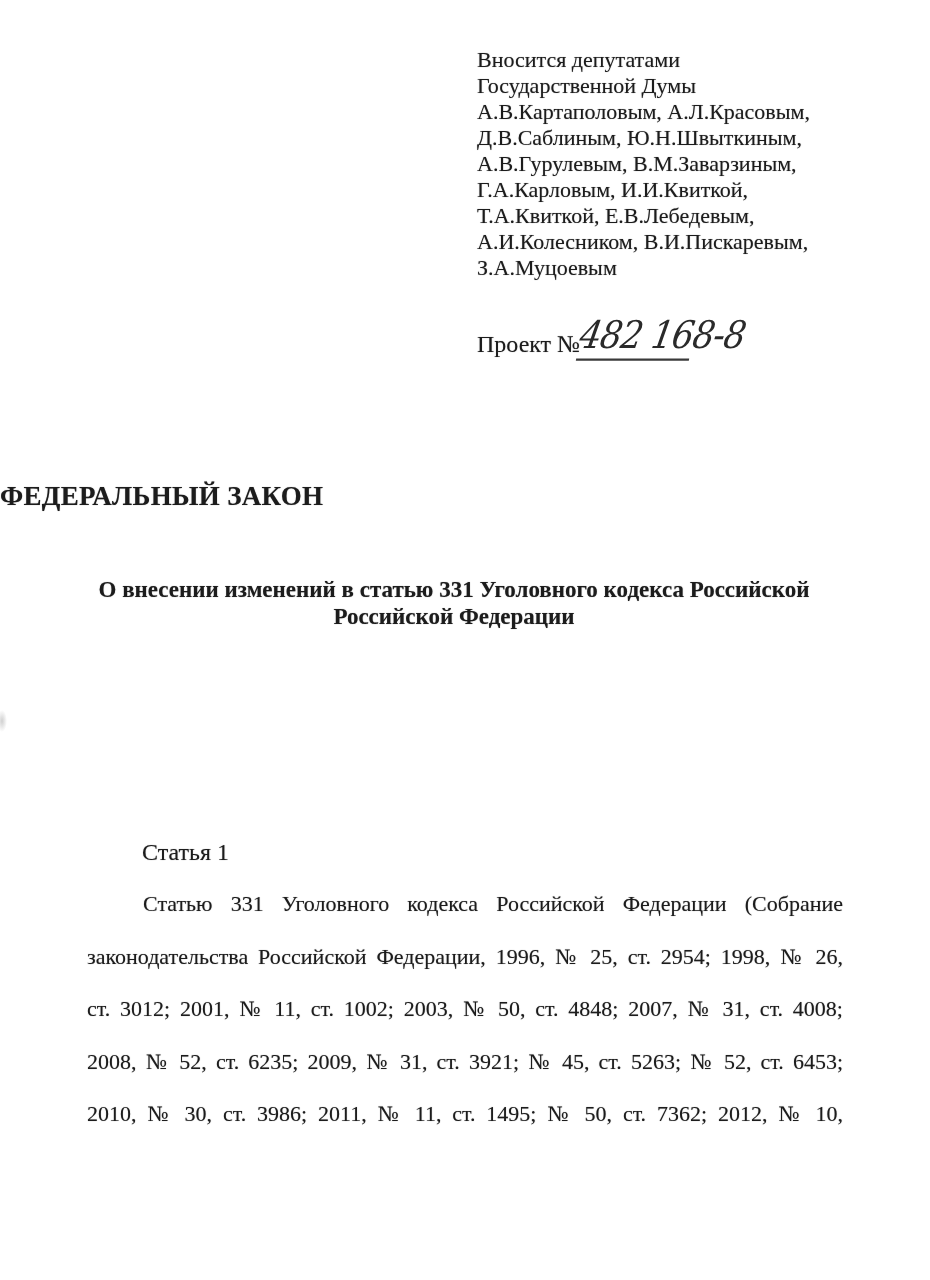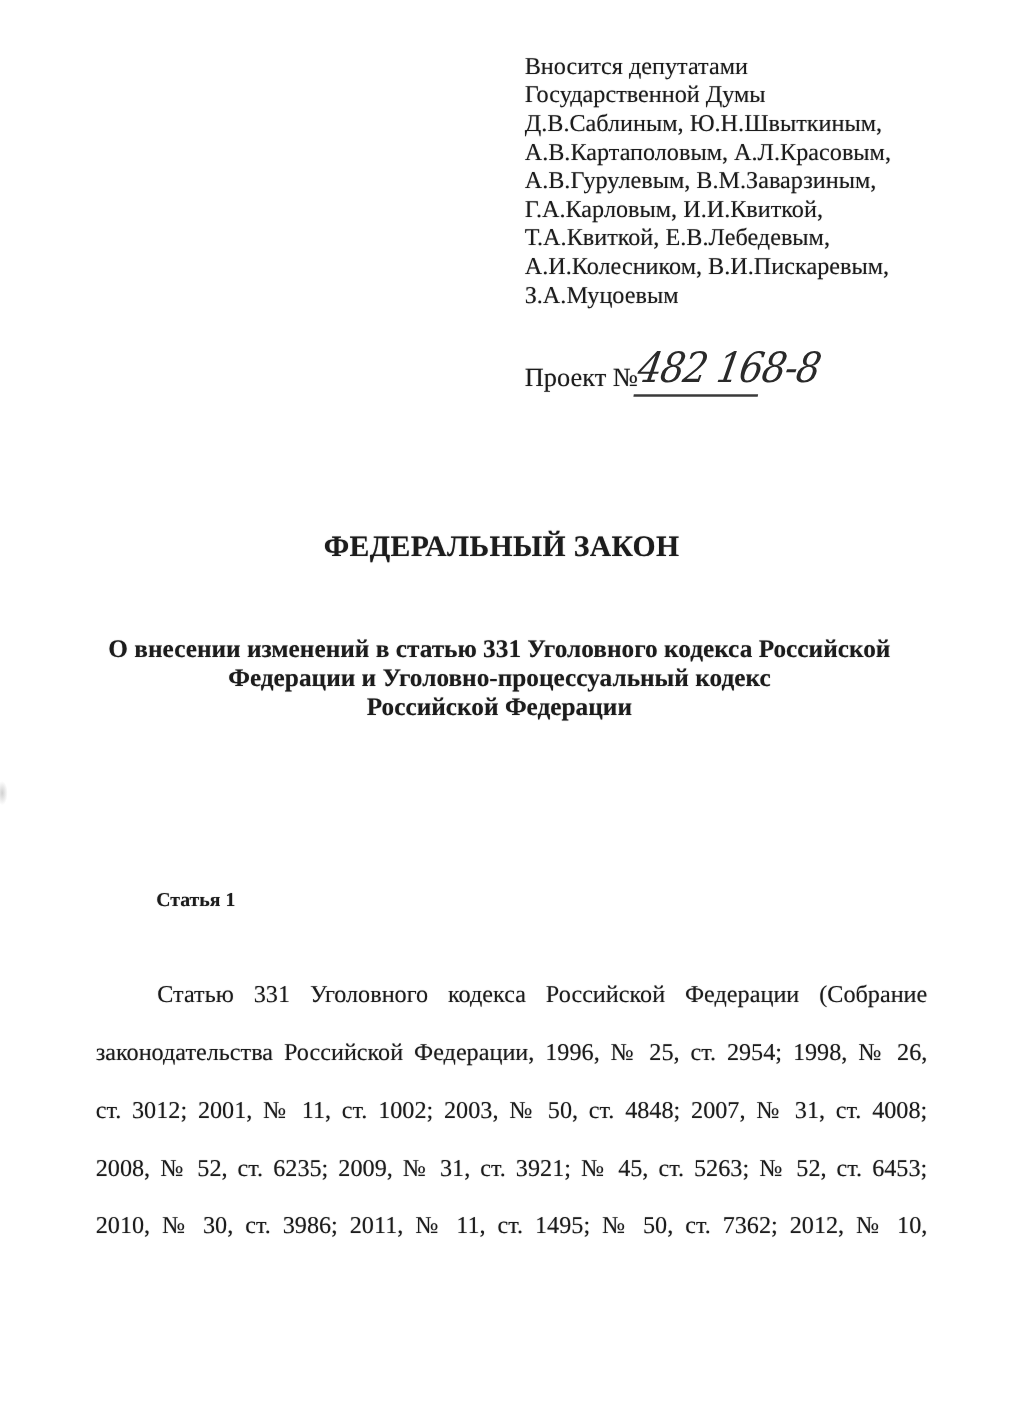--- a/index.html
+++ b/index.html
@@ -61,43 +61,42 @@
   .hw-underlined {
     border-bottom: 2px solid #3a3a3a;
     padding-bottom: 1px;
   }
   
   .law-title {
     position: absolute;
     left: 0;
     top: 480px;
     width: 912px;
-    text-align: center;
     font-weight: bold;
     font-size: 27px;
     line-height: 32px;
     letter-spacing: 0.3px;
   }
   .law-subtitle {
     position: absolute;
     left: 0;
     top: 577px;
     width: 908px;
     text-align: center;
     font-weight: bold;
     font-size: 23px;
     line-height: 26.5px;
   }
   .article-heading {
     position: absolute;
     left: 142px;
-    top: 805px;
-    font-size: 18px;
+    top: 839px;
+    font-size: 24px;
     line-height: 26px;
-    font-weight: bold;
+    font-weight: normal;
     white-space: nowrap;
   }
   
   .body-block {
     position: absolute;
     left: 87px;
     top: 878px;
     width: 756px;
     font-size: 22px;
   }
@@ -125,39 +124,38 @@
 </head>
 <body>
 
 <div class="page">
 
   <div class="scan-artifact"></div>
 
   <div class="submission-block scan-text">
     <div>Вносится депутатами</div>
     <div>Государственной Думы</div>
+    <div>А.В.Картаполовым, А.Л.Красовым,</div>
     <div>Д.В.Саблиным, Ю.Н.Швыткиным,</div>
-    <div>А.В.Картаполовым, А.Л.Красовым,</div>
     <div>А.В.Гурулевым, В.М.Заварзиным,</div>
     <div>Г.А.Карловым, И.И.Квиткой,</div>
     <div>Т.А.Квиткой, Е.В.Лебедевым,</div>
     <div>А.И.Колесником, В.И.Пискаревым,</div>
     <div>З.А.Муцоевым</div>
   </div>
 
   <div class="project-line">
     <span class="project-label scan-text">Проект №</span>
     <span class="hw-number"><span class="hw-underlined">482 16</span><span>8-8</span></span>
   </div>
 
   <div class="law-title scan-text">ФЕДЕРАЛЬНЫЙ ЗАКОН</div>
 
   <div class="law-subtitle scan-text">
     <div>О внесении изменений в статью 331 Уголовного кодекса Российской</div>
-    <div>Федерации и Уголовно-процессуальный кодекс</div>
     <div>Российской Федерации</div>
   </div>
 
   <div class="article-heading scan-text">Статья 1</div>
 
   <div class="body-block scan-text">
     <div class="body-line indent">Статью 331 Уголовного кодекса Российской Федерации (Собрание</div>
     <div class="body-line">законодательства Российской Федерации, 1996, № 25, ст. 2954; 1998, № 26,</div>
     <div class="body-line">ст. 3012; 2001, № 11, ст. 1002; 2003, № 50, ст. 4848; 2007, № 31, ст. 4008;</div>
     <div class="body-line">2008, № 52, ст. 6235; 2009, № 31, ст. 3921; № 45, ст. 5263; № 52, ст. 6453;</div>

